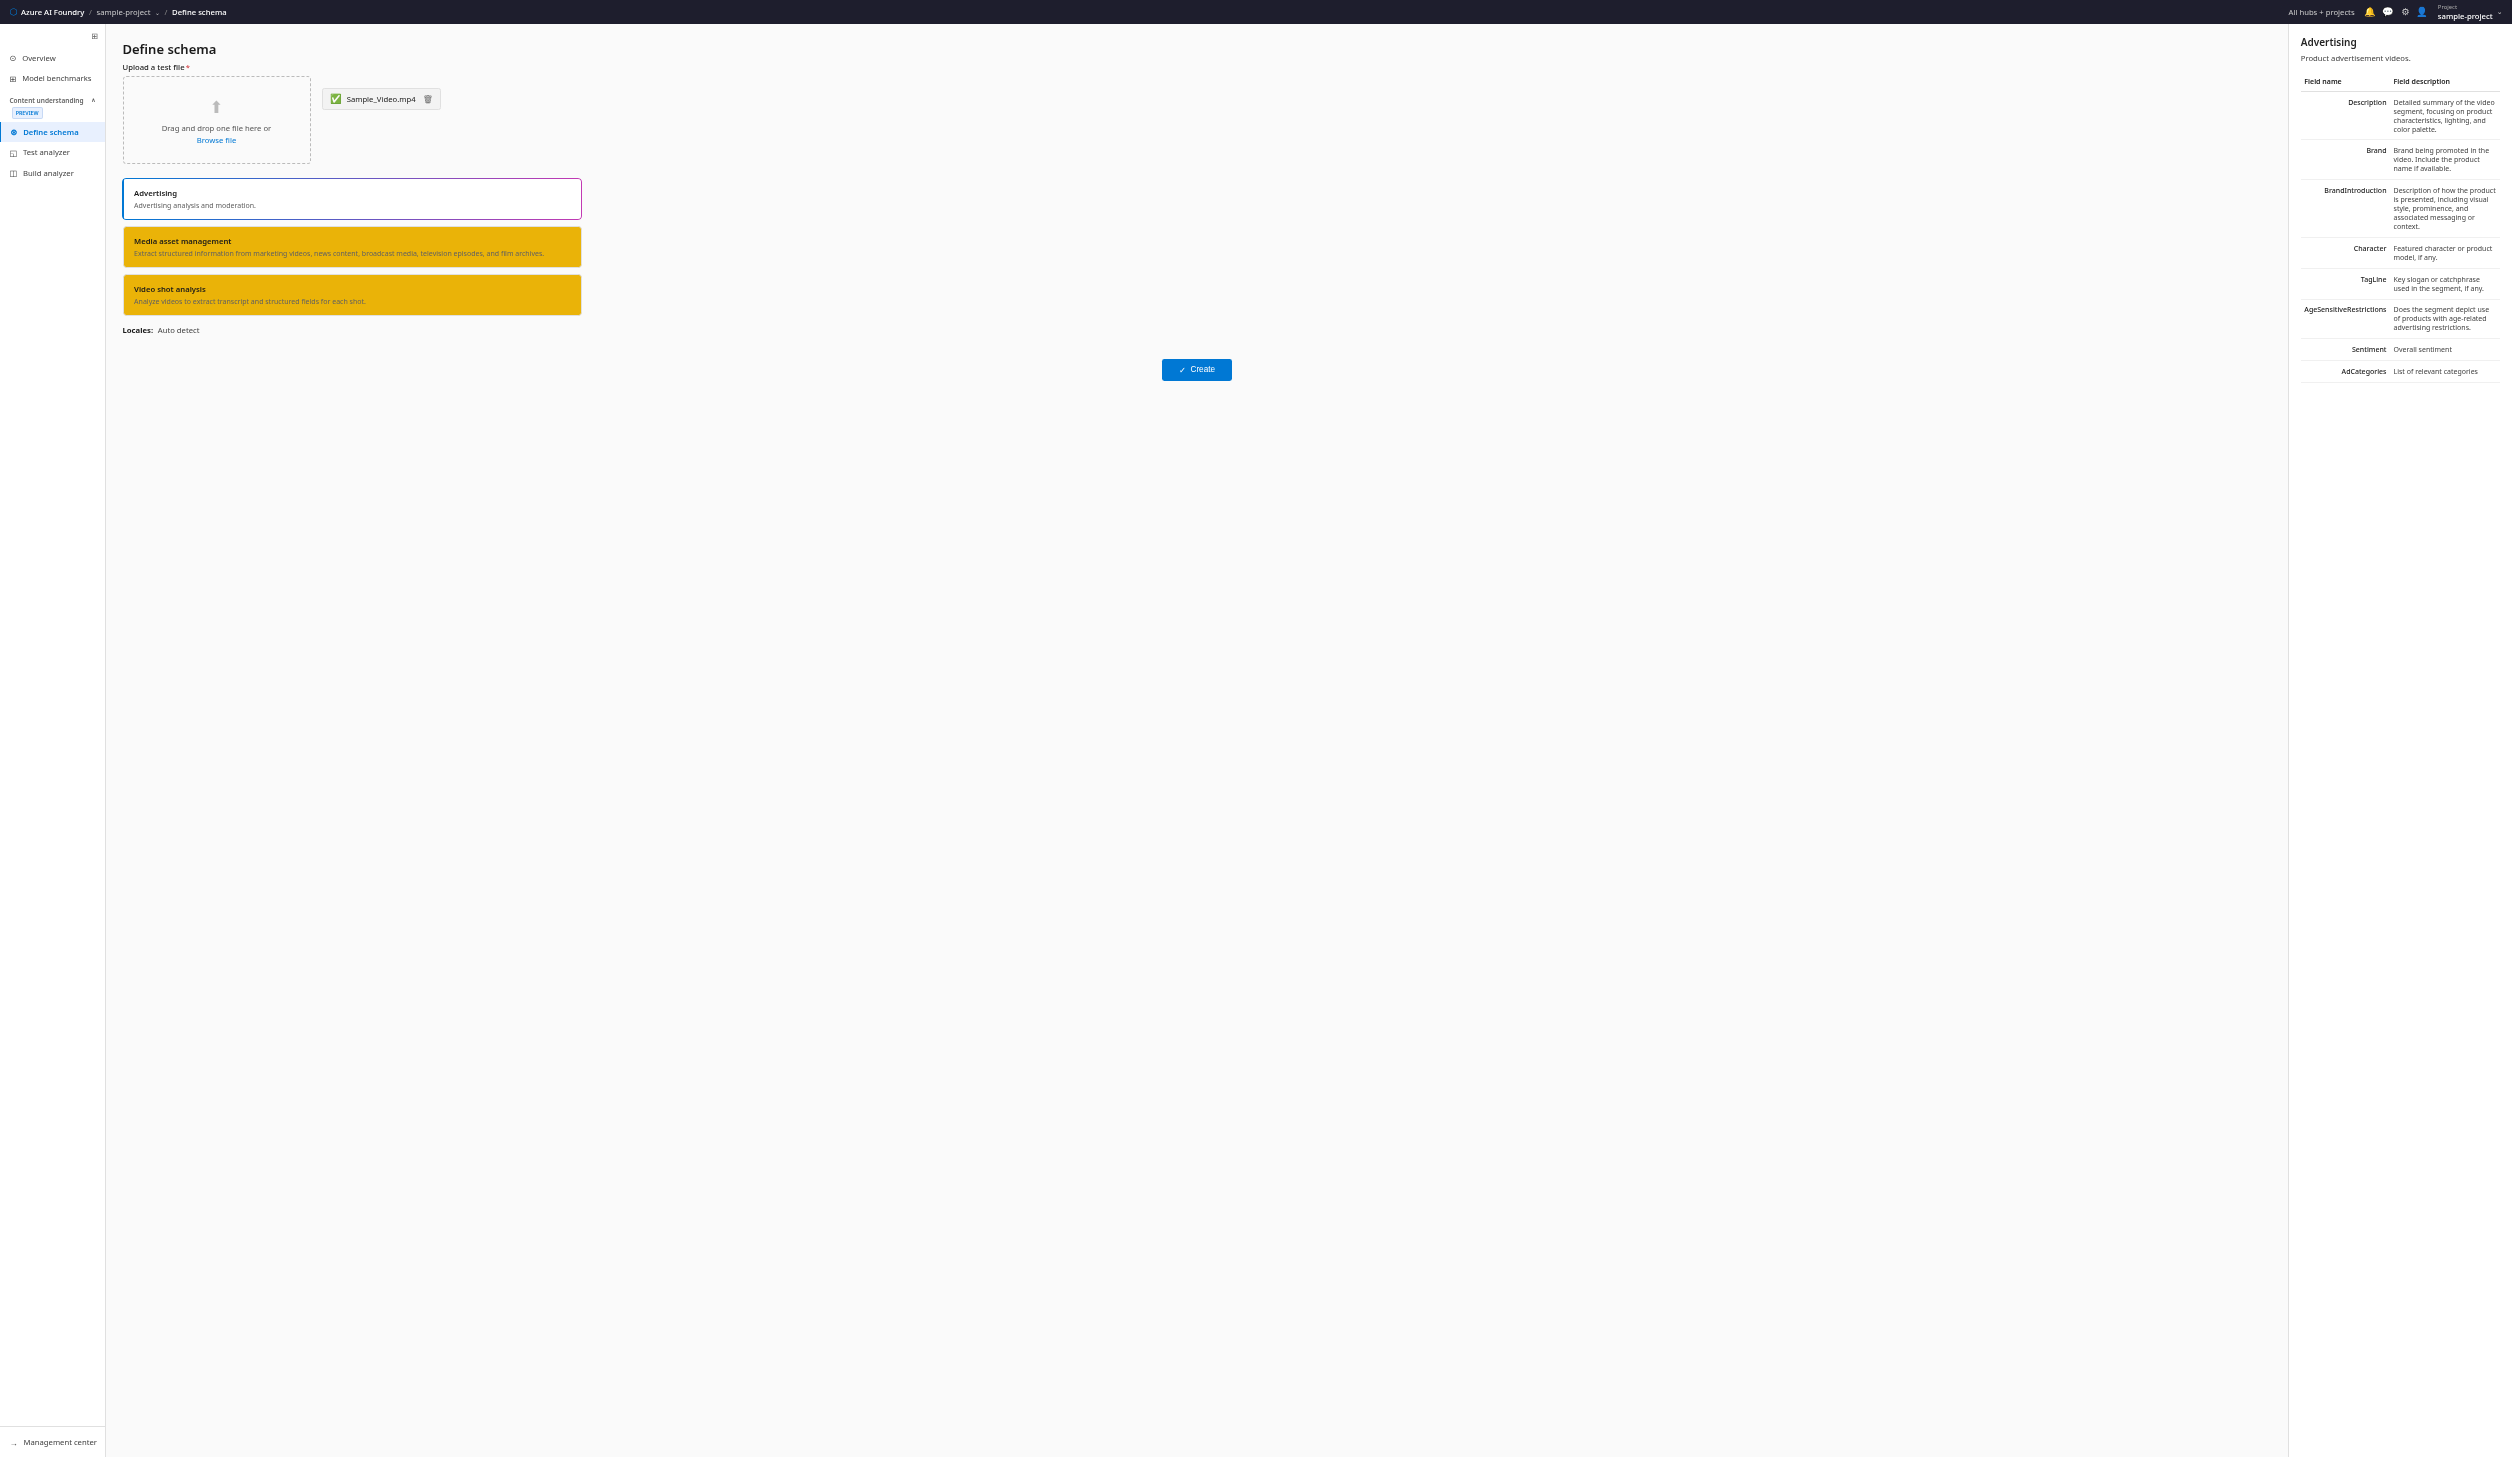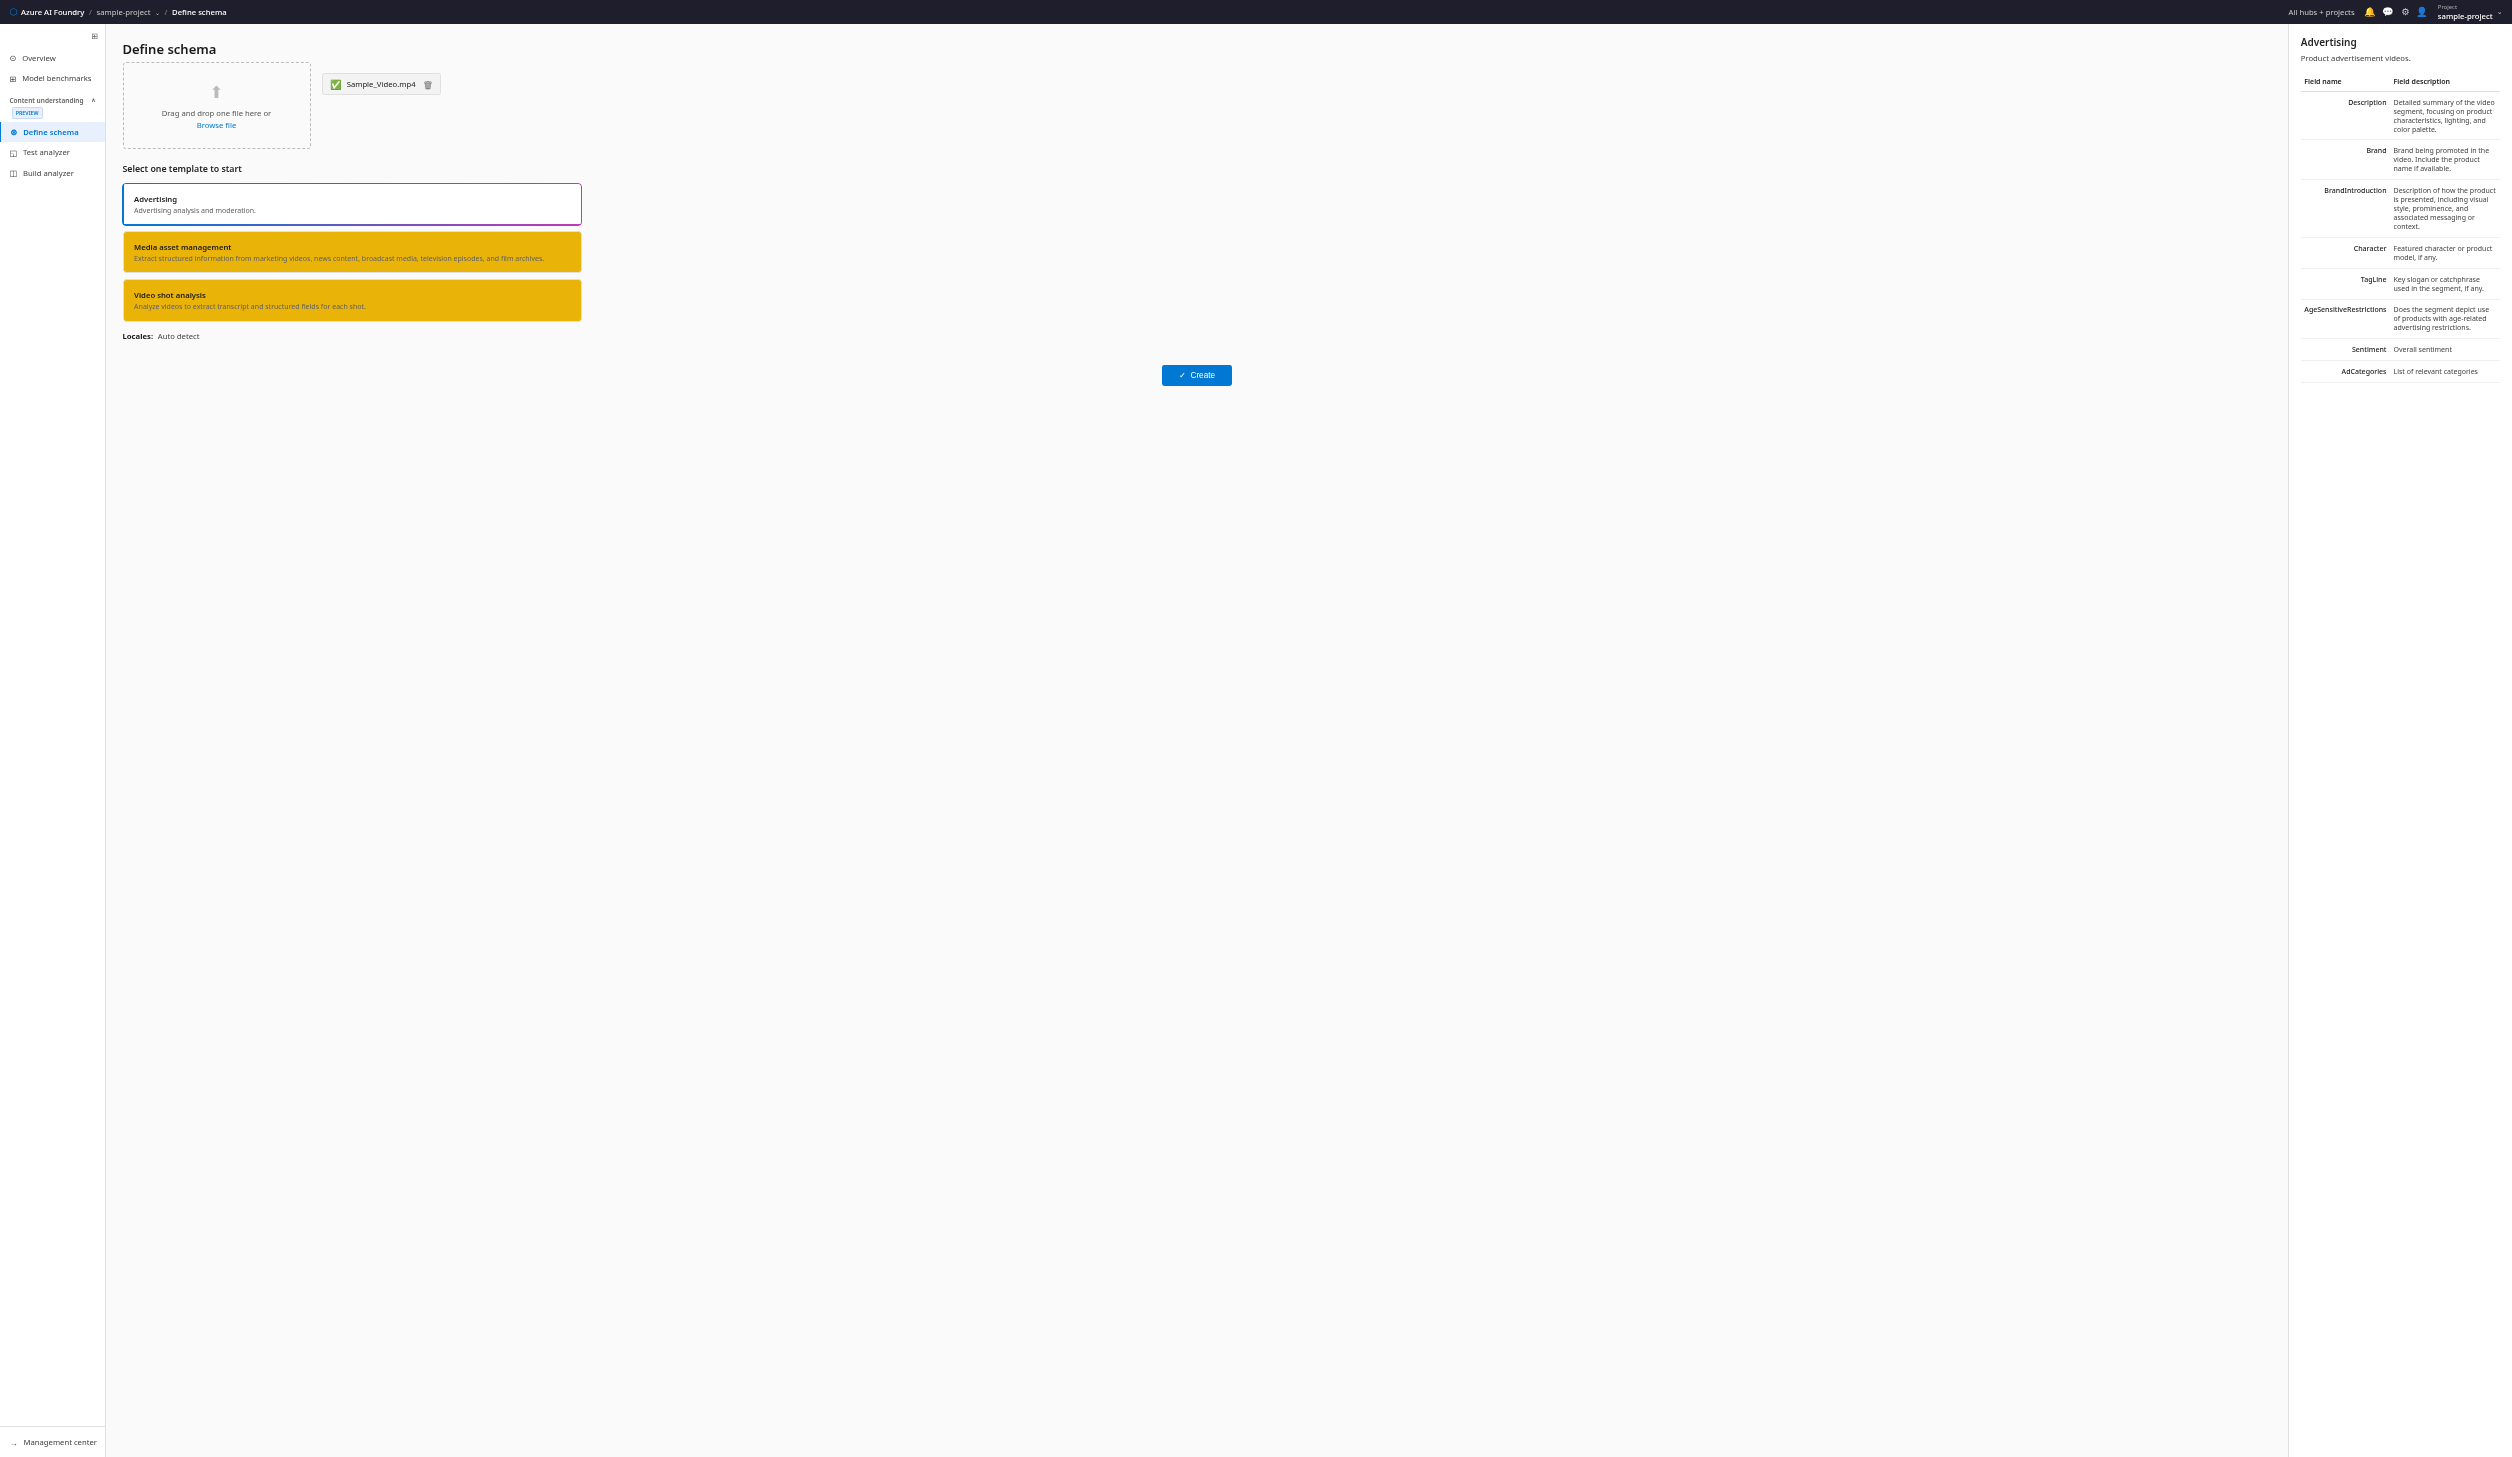--- a/index.html
+++ b/index.html
@@ -209,40 +209,42 @@
       <div class="sidebar-item">
         <span class="icon">→</span>
         <span>Management center</span>
       </div>
     </div>
   </aside>
 
   <main class="main-content" style="margin-right: 224px;">
     <h1 class="page-title">Define schema</h1>
 
+    <div class="section-label">
+      <span>Upload a test file</span><span class="required">*</span>
+    </div>
     <div class="upload-row">
       <div class="upload-area">
         <div class="cloud-icon">⬆</div>
         <div class="upload-text">
           <span>Drag and drop one file here or</span>
         </div>
         <div style="color:#0078d4;cursor:pointer;font-size:7.7px;margin-top:2.4px;">
           <span>Browse file</span>
         </div>
       </div>
       <div style="display:flex; flex-direction:column; justify-content:flex-start; padding-top:4.7px;">
         <div class="file-badge">
           <span class="check-icon">✅</span>
           <span>Sample_Video.mp4</span>
           <span class="delete-icon">🗑</span>
         </div>
       </div>
     </div>
 
-    <div class="select-template-title">Select one template to start</div>
 
     <div class="template-card-selected-wrapper">
       <div class="template-title">Advertising</div>
       <div class="template-desc">Advertising analysis and moderation.</div>
     </div>
 
     <div class="template-card">
       <div class="template-title">Media asset management</div>
       <div class="template-desc">Extract structured information from marketing videos, news content, broadcast media, television episodes, and film archives.</div>
     </div>

